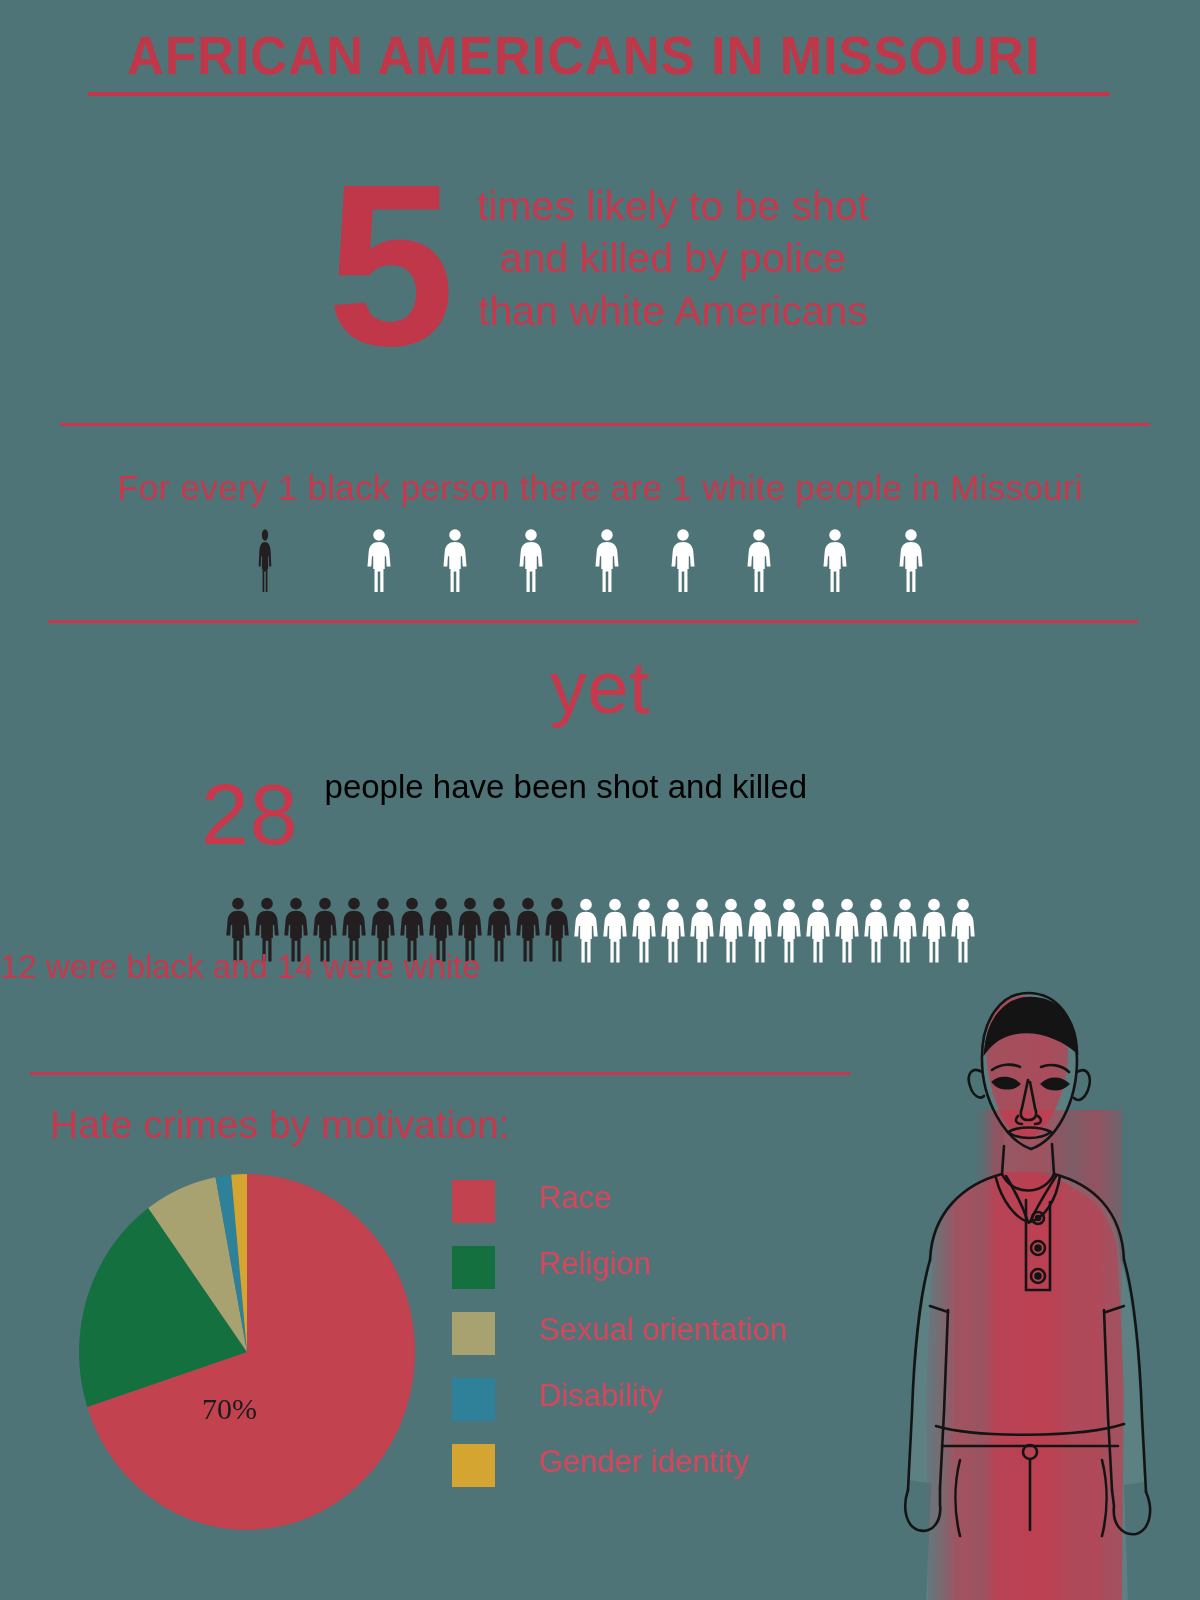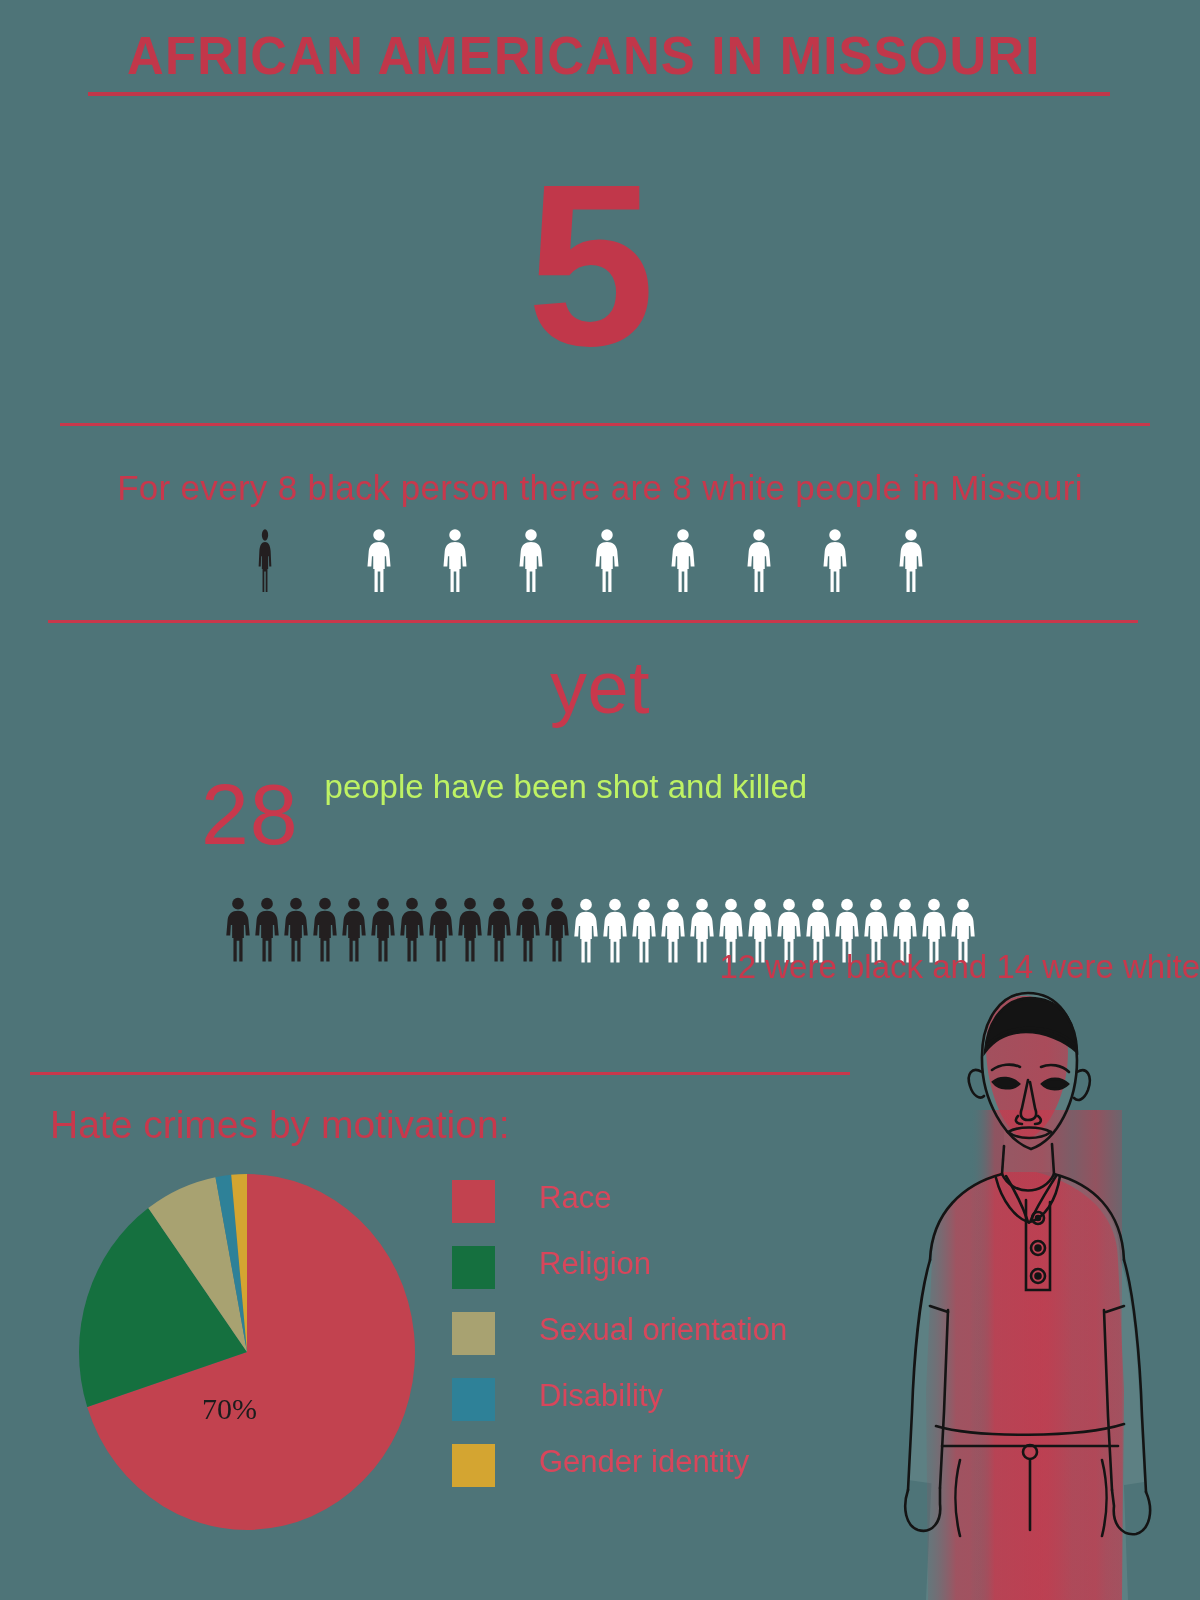--- a/index.html
+++ b/index.html
@@ -139,41 +139,41 @@
     font-size: 86px;
     line-height: 1;
     color: #c8384c;
     font-weight: 300;
     margin: 6px 26px 0 0;
     letter-spacing: 1px;
   }
   .stat28-text {
     font-size: 33px;
     line-height: 1.32;
-    color: #bef264;
+    color: #000000;
     text-align: center;
     font-weight: 300;
     white-space: nowrap;
   }
 
   .killed-figs {
     position: absolute;
     top: 893px;
     left: 0;
     width: 1200px;
     display: flex;
     justify-content: center;
     align-items: flex-end;
   }
   .caption-1214 {
     position: absolute;
     top: 948px;
     left: 0;
     width: 1200px;
-    text-align: right;
+    text-align: left;
     font-size: 33px;
     color: #c8384c;
     font-weight: 300;
   }
 
   
   .hc-title {
     position: absolute;
     top: 1103px;
     left: 50px;
@@ -233,25 +233,26 @@
 
 <div class="page">
 
   <div class="title-wrap">
     <div class="main-title">AFRICAN AMERICANS IN MISSOURI</div>
   </div>
   <div class="title-rule"></div>
 
   <div class="stat5">
     <div class="big5">5</div>
+    <div class="stat5-text">times likely to be shot and killed by police than white Americans</div>
   </div>
 
   <div class="rule rule-a"></div>
 
-  <div class="ratio-line">For every 8 black person there are 8 white people in Missouri</div>
+  <div class="ratio-line">For every 1 black person there are 1 white people in Missouri</div>
   <div class="ratio-figs" id="ratio-figs">
       <span style="display: inline-block; margin: 0px 62px 0px 0px;">
         <svg width="28" height="64" viewBox="0 0 40 100" class="fig">
           <g fill="#231f20" transform="translate(9,0) scale(0.55,1)">
             <circle cx="20" cy="11" r="9"></circle>
             <path d="M20,22 C11,22 5,27 4,36 L2,60 L8,60 L9,44 L11,44 L11,64 L13,64 L13,100 L18,100 L18,68 L22,68 L22,100 L27,100 L27,64 L29,64 L29,44 L31,44 L32,60 L38,60 L36,36 C35,27 29,22 20,22 Z"></path>
           </g>
         </svg>
       </span>
       <span style="display: inline-block; margin: 0px 20px;">

